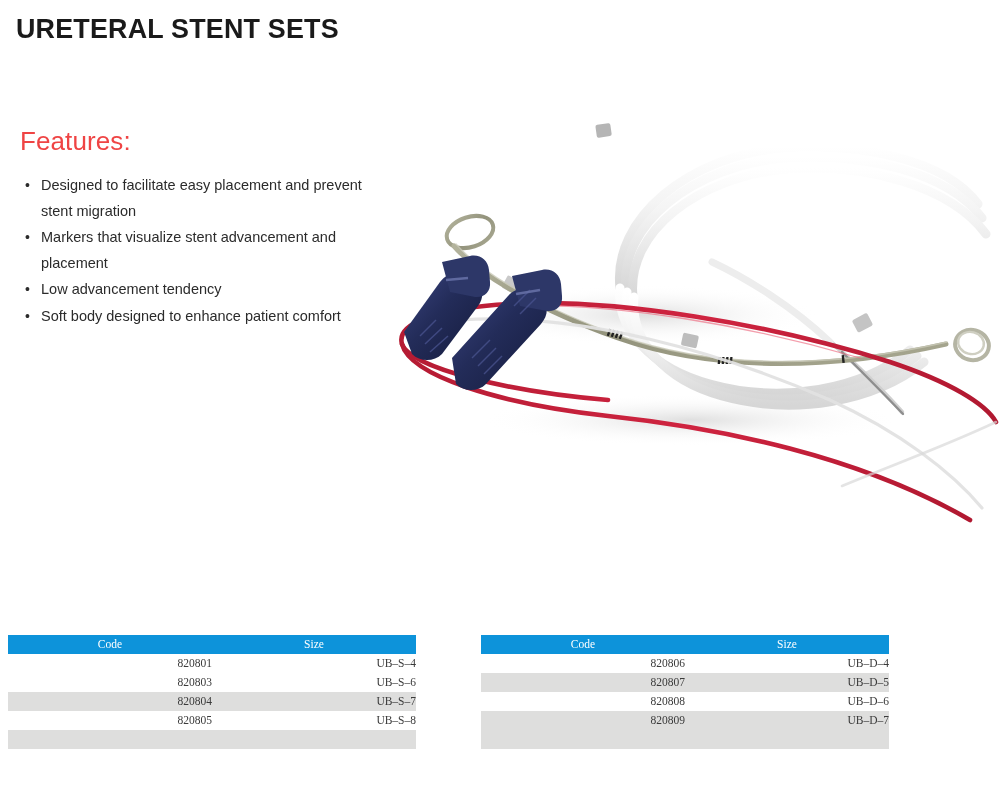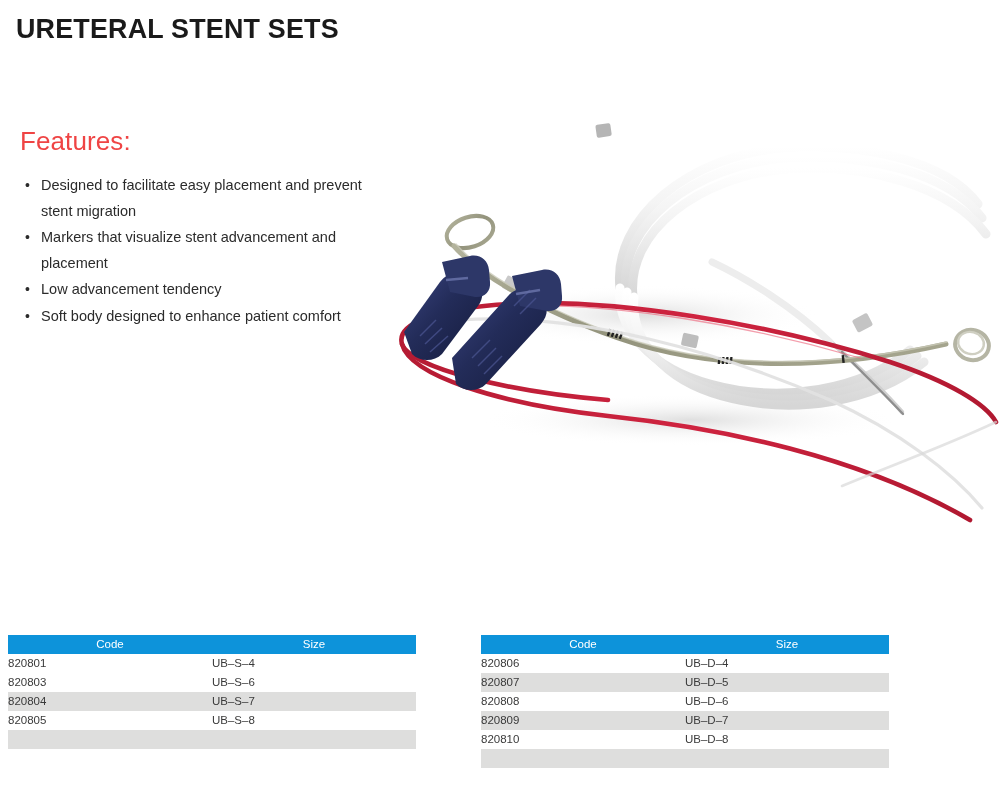--- a/index.html
+++ b/index.html
@@ -75,39 +75,40 @@
     height: 470px;
   }
   .product-photo svg { display: block; }
 
   
   .spec-table {
     position: absolute;
     border-collapse: collapse;
     table-layout: fixed;
     font-size: 11.5px;
+    font-family: Liberation Serif, serif;
   }
   .spec-table.left  { left: 8px;   top: 635px; width: 408px; }
   .spec-table.right { left: 481px; top: 635px; width: 408px; }
 
   .spec-table th {
     background: #0d93da;
     color: #ffffff;
     font-weight: normal;
     font-size: 11.5px;
     height: 19px;
     line-height: 19px;
     padding: 0;
     text-align: center;
   }
   .spec-table td {
     height: 19px;
     line-height: 19px;
     padding: 0;
-    text-align: left;
+    text-align: right;
     color: #3a3a3a;
     font-size: 11.5px;
   }
   .spec-table tr.odd  td { background: #ffffff; }
   .spec-table tr.even td { background: #dededd; }
   .spec-table tr.filler td { background: #dededd; height: 19px; }
 </style>
 </head>
 <body>
 
@@ -296,22 +297,18 @@
       <td>UB–D–5</td>
     </tr>
     <tr class="odd">
       <td>820808</td>
       <td>UB–D–6</td>
     </tr>
     <tr class="even">
       <td>820809</td>
       <td>UB–D–7</td>
     </tr>
-    <tr class="odd">
-      <td>820810</td>
-      <td>UB–D–8</td>
-    </tr>
     <tr class="filler">
       <td></td>
       <td></td>
     </tr>
   </tbody>
 </table>
 
 </body></html>

